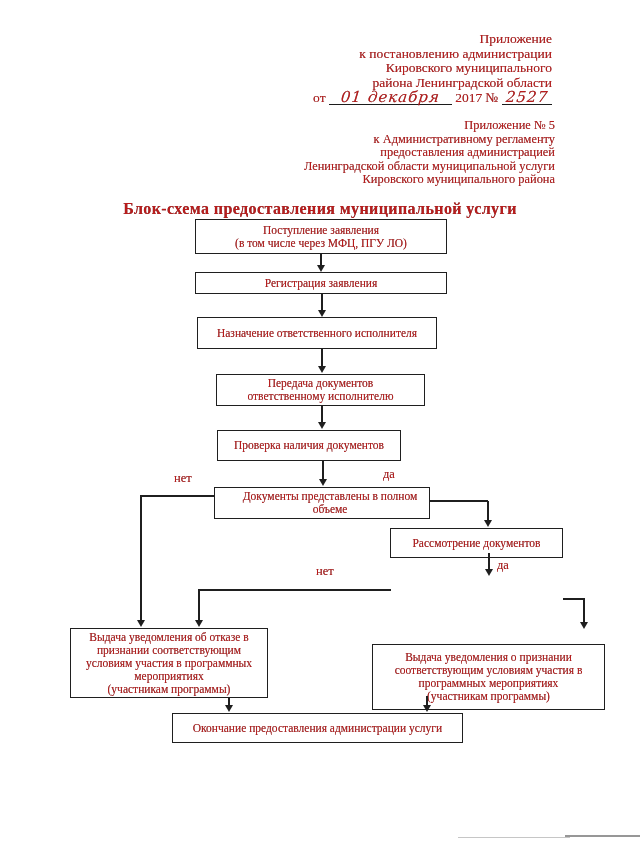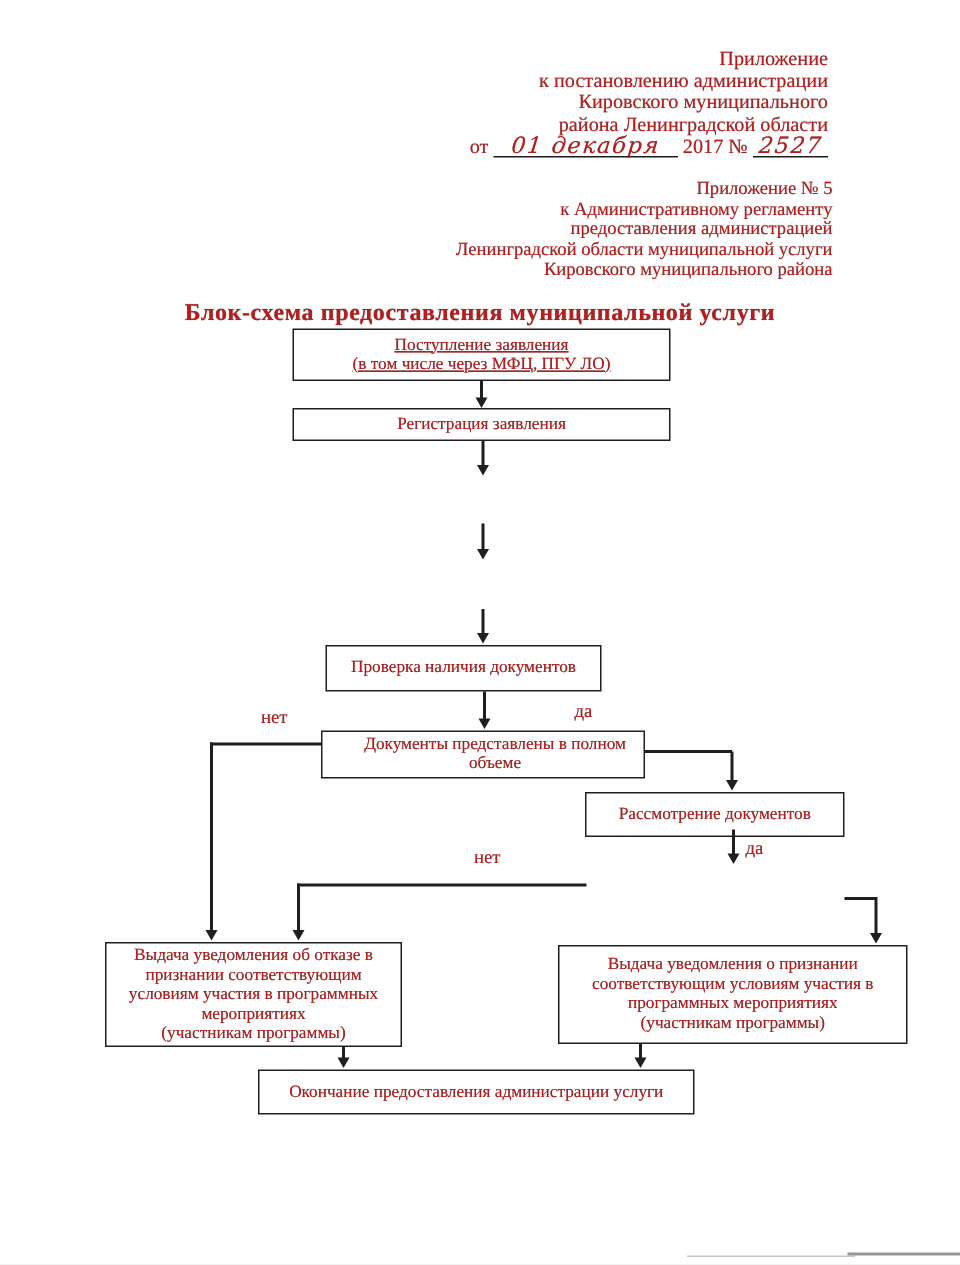--- a/index.html
+++ b/index.html
@@ -25,30 +25,30 @@
     font-weight:bold;font-size:16px;letter-spacing:.4px;
     text-shadow:0 0 .6px rgba(0,0,0,.6);
   }
   
   .fb{
     position:absolute;border:1.4px solid #1f1f1f;box-sizing:border-box;
     display:flex;align-items:center;justify-content:center;text-align:center;
     font-size:11.5px;line-height:13px;white-space:pre-line;padding:1px 4px;
     background:#fff;text-shadow:0 0 .4px rgba(0,0,0,.5);
   }
-  #b1{left:195px;top:219px;width:252px;height:35px;text-decoration:underline;}
+  #b1{left:195px;top:219px;width:252px;height:35px;}
   #b2{left:195px;top:272px;width:252px;height:22px;}
   #b3{left:197px;top:317px;width:240px;height:32px;}
   #b4{left:216px;top:374px;width:209px;height:32px;}
   #b5{left:217px;top:430px;width:184px;height:31px;}
   #b6{left:214px;top:487px;width:216px;height:32px;padding-left:20px;}
   #b7{left:390px;top:528px;width:173px;height:30px;}
   #b8{left:391px;top:577px;width:172px;height:40px;}
   #b9{left:70px;top:628px;width:198px;height:70px;}
-  #b10{left:372px;top:630px;width:233px;height:66px;}
+  #b10{left:372px;top:644px;width:233px;height:66px;}
   #b11{left:172px;top:713px;width:291px;height:30px;}
   
   .vl{position:absolute;width:1.5px;background:#1f1f1f;}
   .hl{position:absolute;height:1.5px;background:#1f1f1f;}
   .ar{position:absolute;width:0;height:0;
       border-left:4px solid transparent;border-right:4px solid transparent;
       border-top:7px solid #1f1f1f;}
   #c1v{left:320px;top:254px;height:12px;}   #c1a{left:317px;top:265px;}
   #c2v{left:321px;top:294px;height:17px;}   #c2a{left:318px;top:310px;}
   #c3v{left:321px;top:349px;height:18px;}   #c3a{left:318px;top:366px;}
@@ -99,20 +99,23 @@
     <div>предоставления администрацией</div>
     <div>Ленинградской области муниципальной услуги</div>
     <div>Кировского муниципального района</div>
   </div>
 
   <div class="fc-title">Блок-схема предоставления муниципальной услуги</div>
 
   <div class="fb" id="b1">Поступление заявления
 (в том числе через МФЦ, ПГУ ЛО)</div>
   <div class="fb" id="b2">Регистрация заявления</div>
+  <div class="fb" id="b3">Назначение ответственного исполнителя</div>
+  <div class="fb" id="b4">Передача документов
+ответственному исполнителю</div>
   <div class="fb" id="b5">Проверка наличия документов</div>
   <div class="fb" id="b6">Документы представлены в полном
 объеме</div>
   <div class="fb" id="b7">Рассмотрение  документов</div>
   <div class="fb" id="b9">Выдача уведомления об отказе в
 признании соответствующим
 условиям участия в программных
 мероприятиях
 (участникам программы)</div>
   <div class="fb" id="b10">Выдача уведомления о признании

